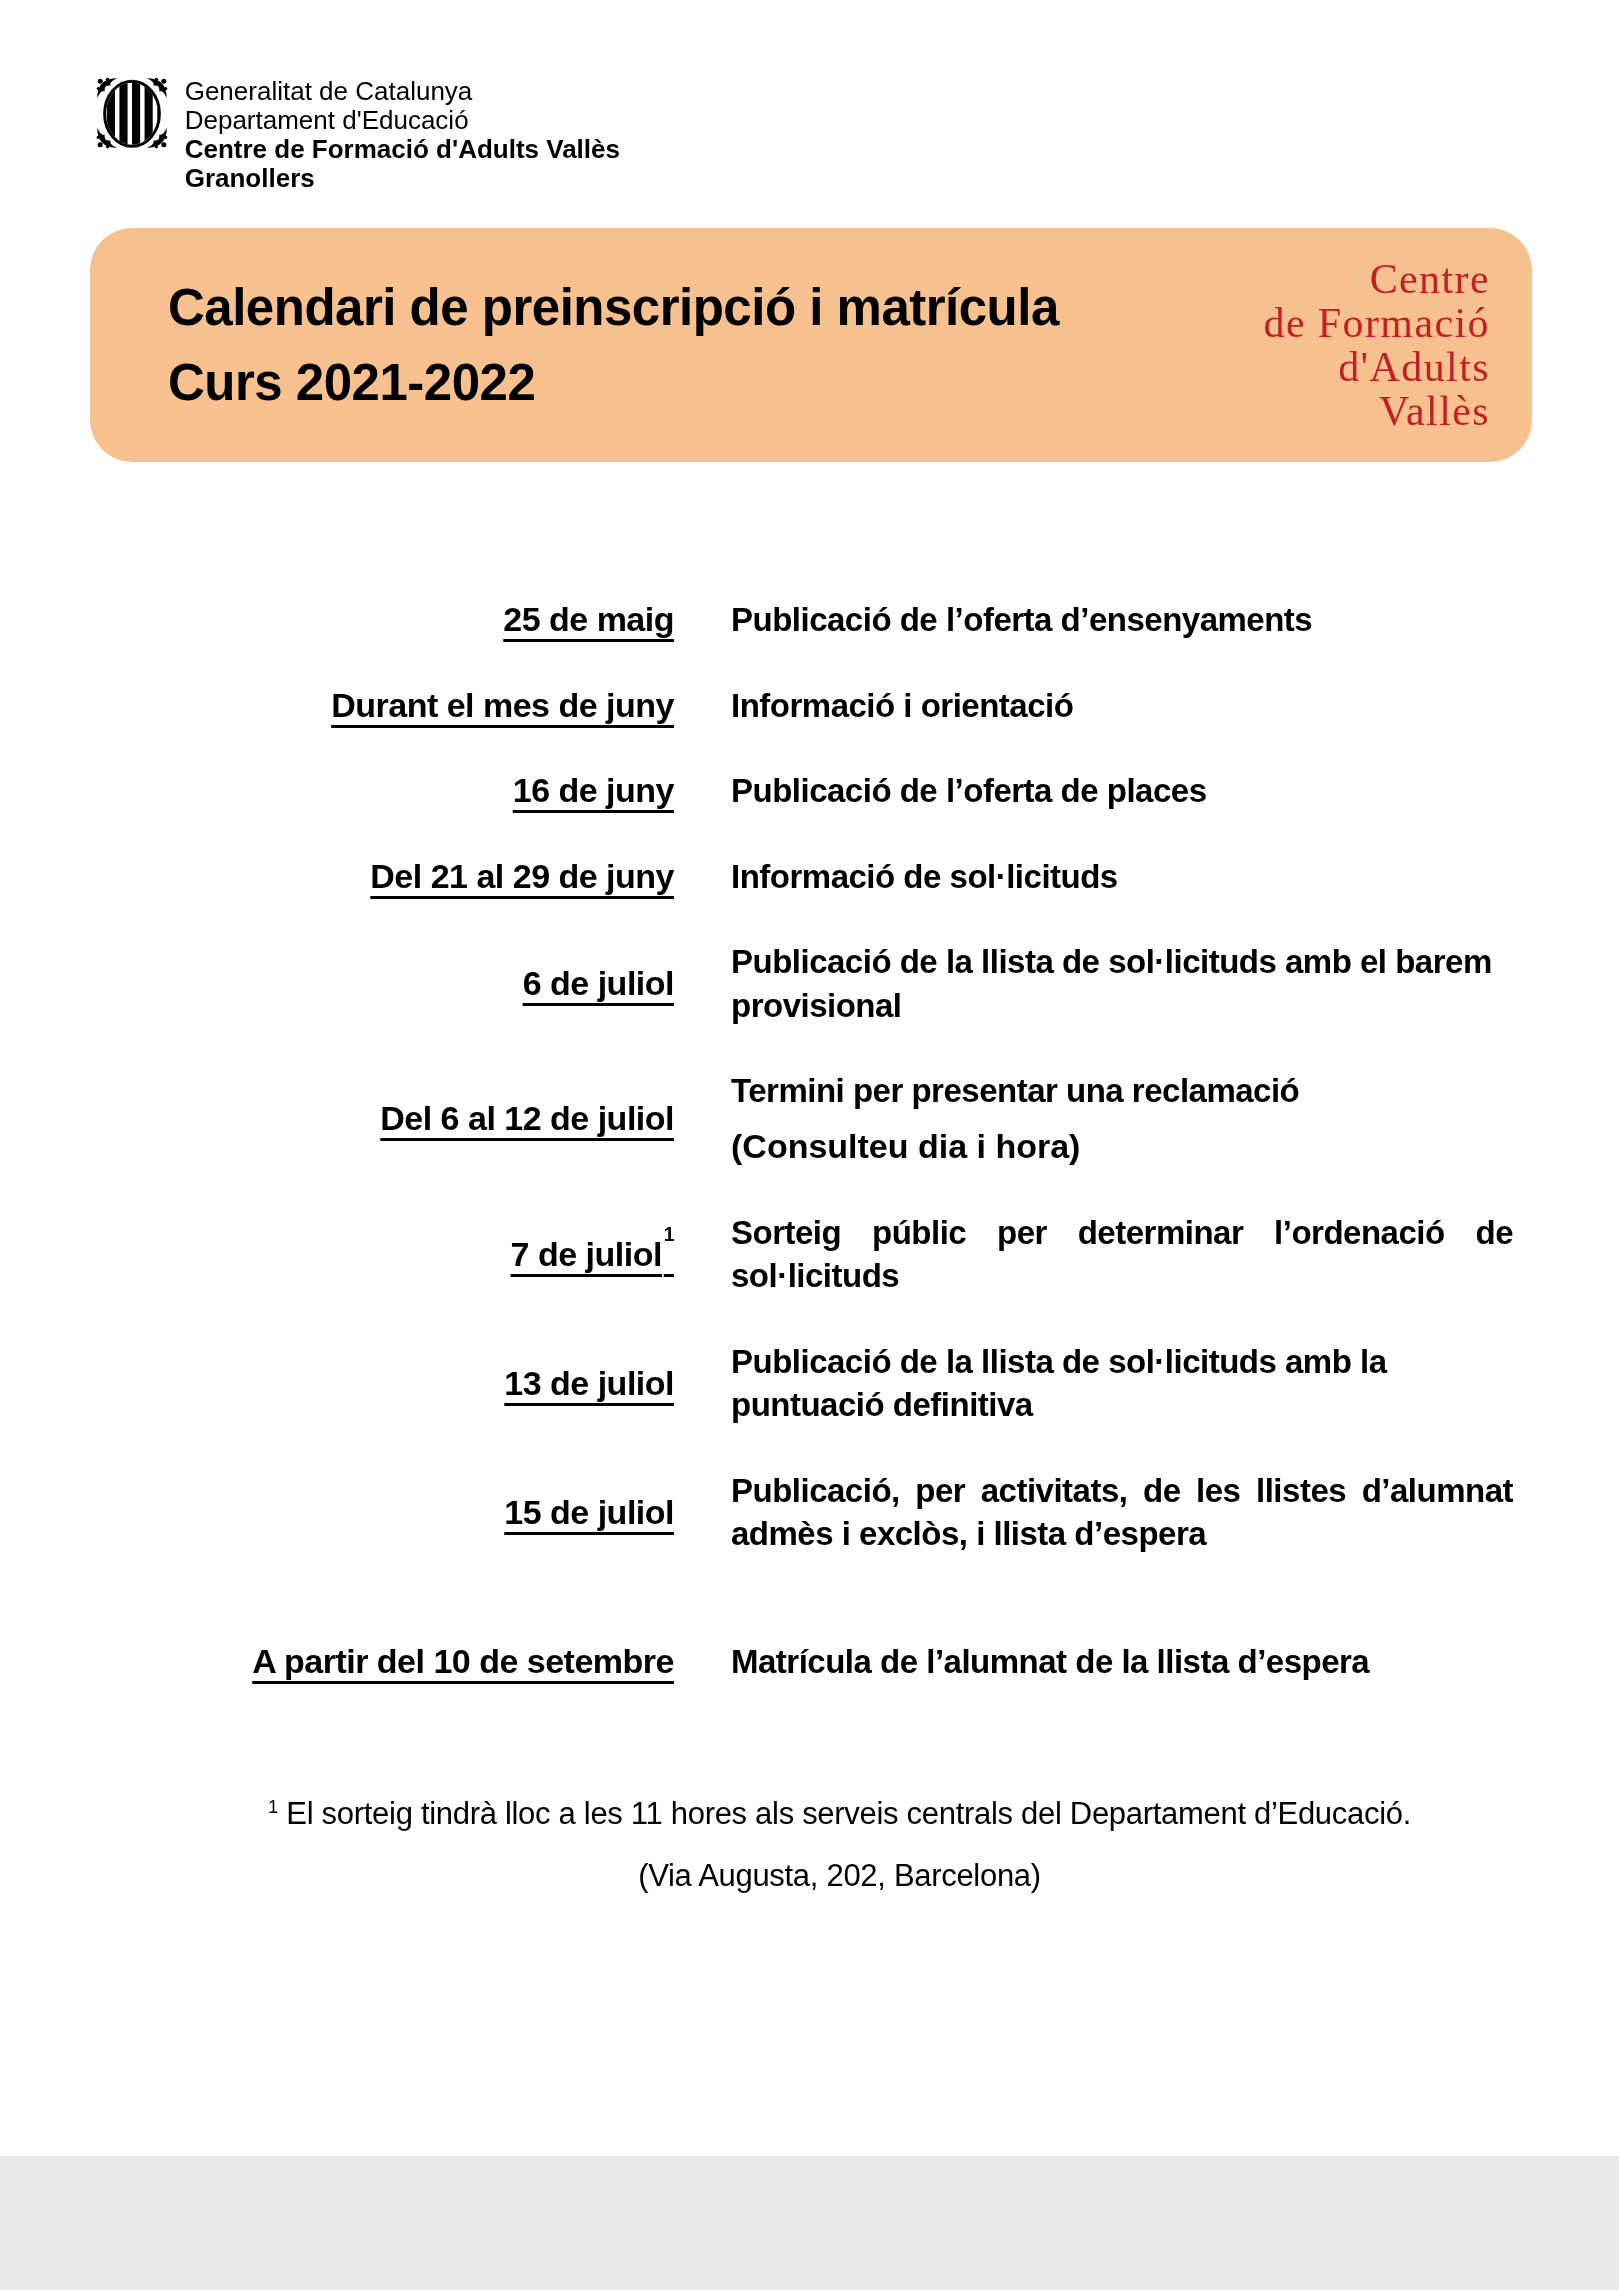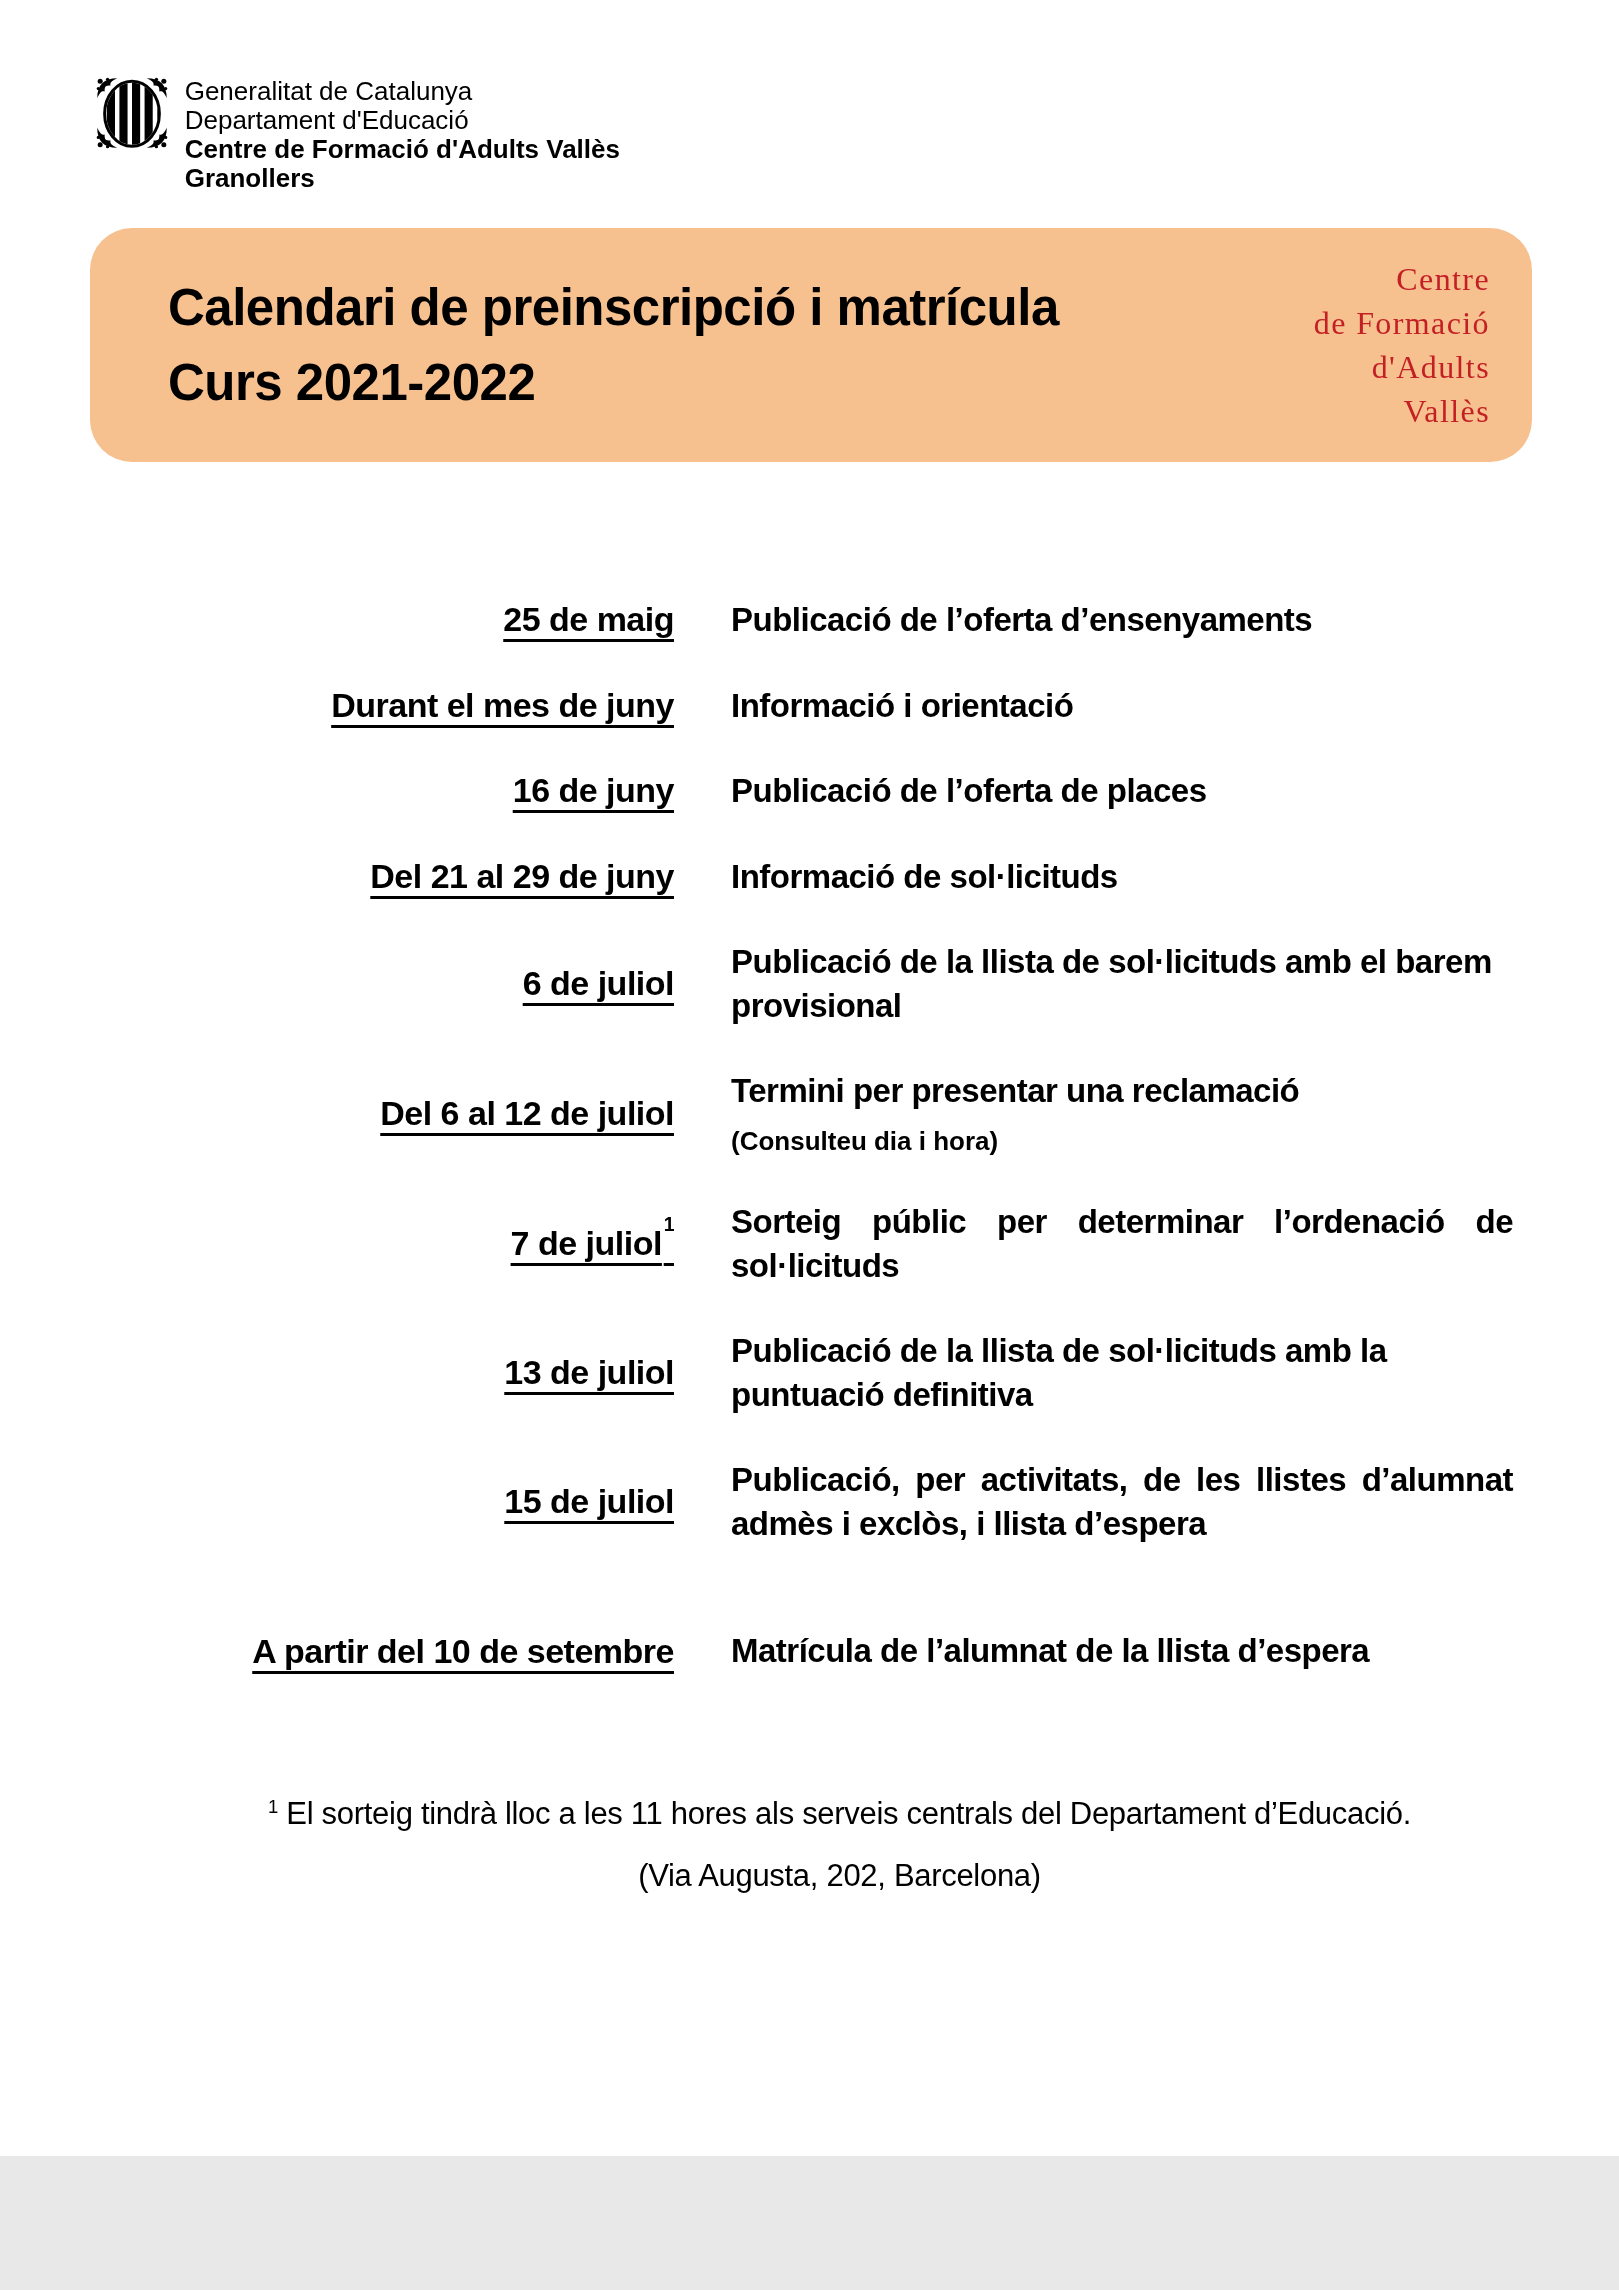--- a/index.html
+++ b/index.html
@@ -36,21 +36,21 @@
     border-radius:42px;
     display:flex;justify-content:space-between;align-items:center;
     padding:0 42px 0 78px;
     gap:32px;
   }
   .banner-title{font-weight:bold;font-size:51px;line-height:75px;letter-spacing:-0.5px;}
   .banner-name{
     text-align:right;
     font-family:"Liberation Serif", serif;
     color:var(--name-color);
-    font-size:32px;line-height:44px;letter-spacing:1.4px;
+    font-size:42px;line-height:44px;letter-spacing:1.4px;
   }
 
   
   .schedule{position:absolute;top:598px;left:166px;width:1347px;}
   .row{display:flex;align-items:center;margin-bottom:42px;}
   .row-date{
     flex:0 0 508px;width:508px;
     display:flex;justify-content:flex-end;
     white-space:nowrap;
     font-weight:bold;font-size:34px;letter-spacing:-0.5px;
@@ -59,21 +59,21 @@
     text-decoration:underline;
     text-decoration-thickness:3.2px;
     text-underline-offset:8.3px;
   }
   .date-sup{font-size:19.4px;position:relative;top:-12px;margin-left:1.8px;}
   .row-desc{
     margin-left:57px;width:783px;
     font-weight:bold;font-size:33px;line-height:1.32;letter-spacing:-0.5px;
   }
   .desc-main.justify{text-align:justify;}
-  .desc-note{font-size:26px;letter-spacing:0;margin-top:11px;}
+  .desc-note{font-size:34px;letter-spacing:0;margin-top:11px;}
 
   
   .footnote{
     position:absolute;top:1796px;left:166px;width:1347px;
     text-align:center;font-weight:normal;font-size:31px;letter-spacing:-0.3px;
   }
   .footnote sup{font-size:18.5px;}
   .fn-location{margin-top:26px;}
 
   

